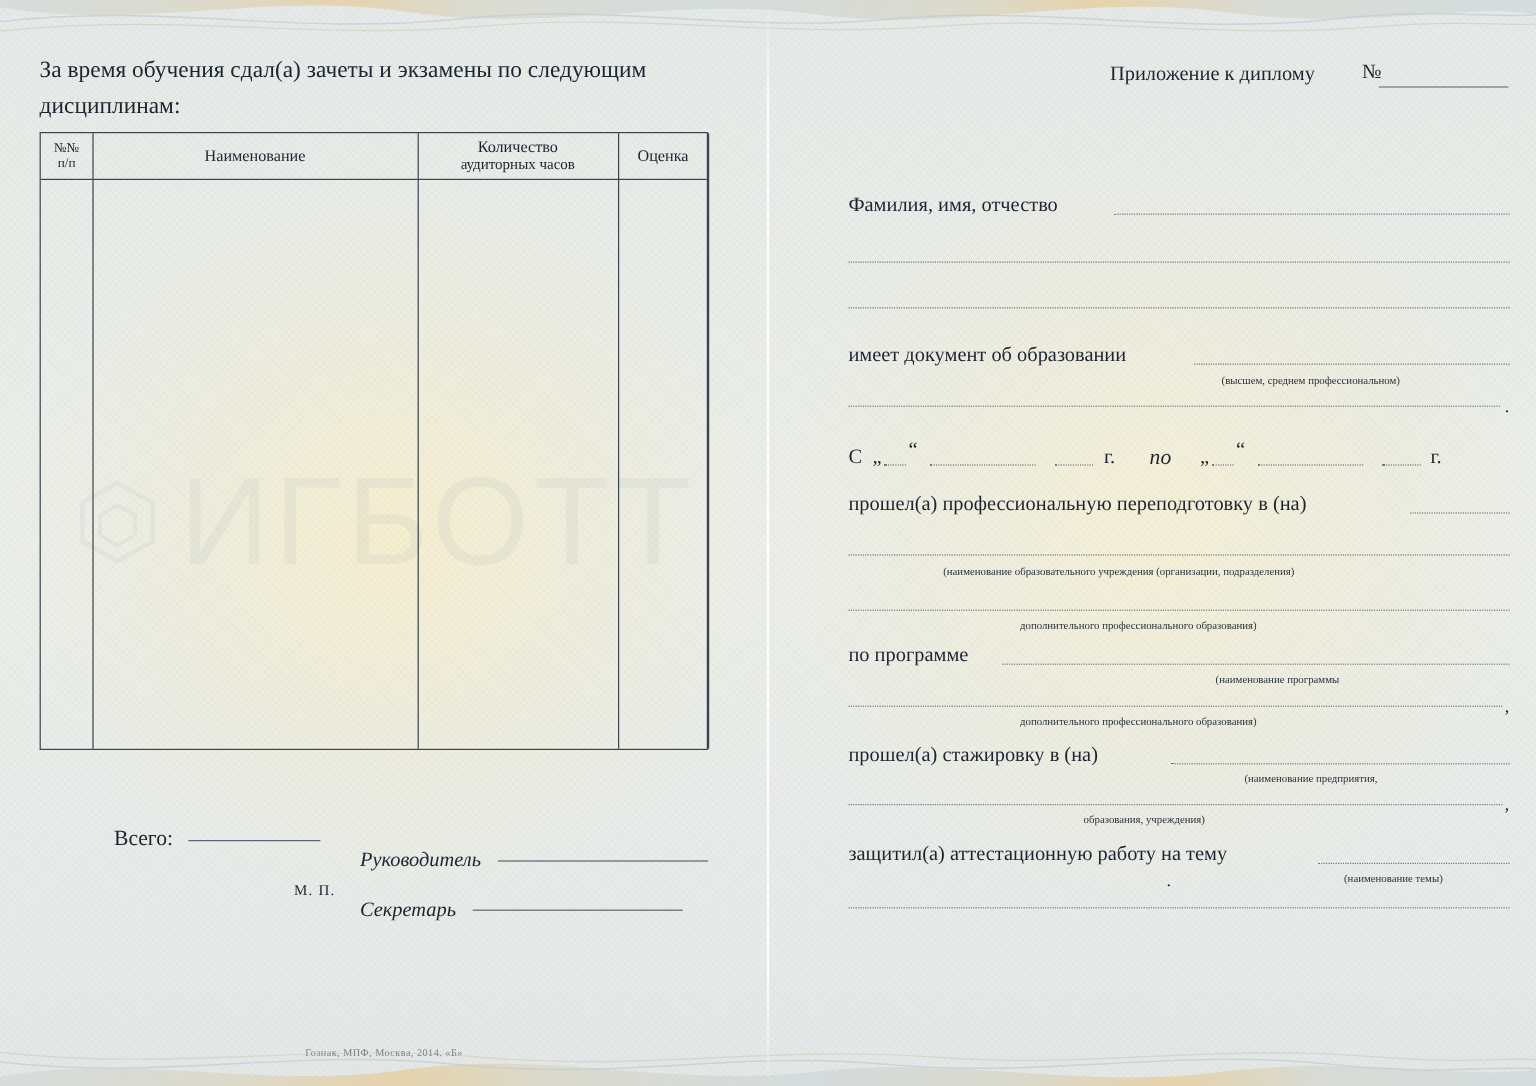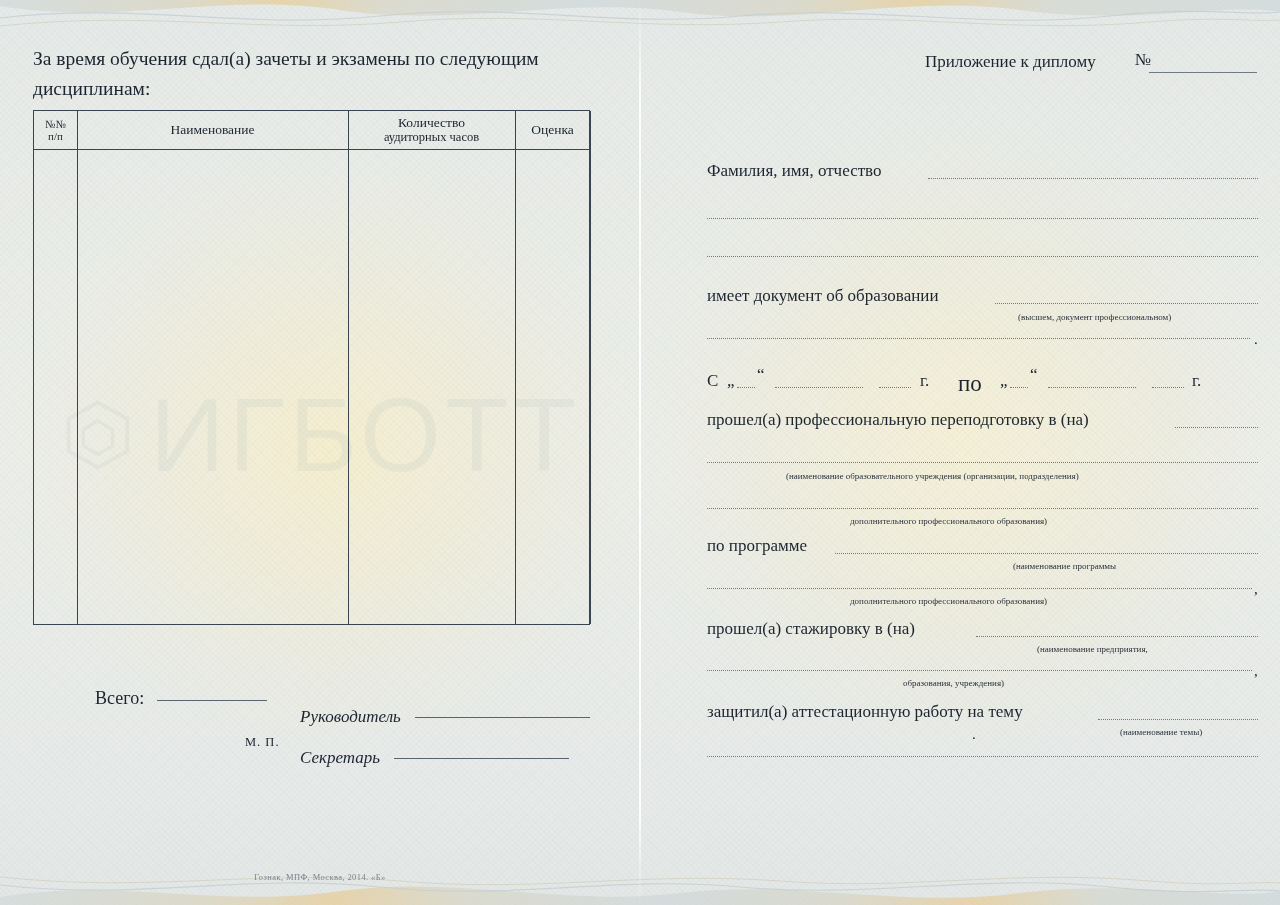--- a/index.html
+++ b/index.html
@@ -348,32 +348,32 @@
   <div class="solidline" style="left:1149px; top:72px; width:108px;"></div>
 
 
   <div class="r field-label" style="left:707px; top:161px;">Фамилия, имя, отчество</div>
   <div class="dotline" style="left:928px; top:178px; width:330px;"></div>
   <div class="dotline" style="left:707px; top:218px; width:551px;"></div>
   <div class="dotline" style="left:707px; top:256px; width:551px;"></div>
 
   <div class="r field-label" style="left:707px; top:286px;">имеет документ об образовании</div>
   <div class="dotline" style="left:995px; top:303px; width:263px;"></div>
-  <div class="caption" style="left:1018px; top:312px;">(высшем, документ профессиональном)</div>
+  <div class="caption" style="left:1018px; top:312px;">(высшем, среднем профессиональном)</div>
   <div class="dotline" style="left:707px; top:338px; width:543px;"></div>
   <div class="r" style="left:1254px; top:331px; font-size:15px;">.</div>
 
   <div class="r field-label" style="left:707px; top:371px;">С</div>
   <div class="r" style="left:727px; top:371px; font-size:17px;">„</div>
   <div class="dotline" style="left:737px; top:387px; width:18px;"></div>
   <div class="r" style="left:757px; top:365px; font-size:17px;">“</div>
   <div class="dotline" style="left:775px; top:387px; width:88px;"></div>
   <div class="dotline" style="left:879px; top:387px; width:32px;"></div>
   <div class="r" style="left:920px; top:371px; font-size:17px;">г.</div>
-  <div class="r" style="left:958px; top:371px; font-size:23px;">по</div>
+  <div class="r" style="left:958px; top:371px; font-size:18px;font-style:italic;">по</div>
   <div class="r" style="left:1000px; top:371px; font-size:17px;">„</div>
   <div class="dotline" style="left:1010px; top:387px; width:18px;"></div>
   <div class="r" style="left:1030px; top:365px; font-size:17px;">“</div>
   <div class="dotline" style="left:1048px; top:387px; width:88px;"></div>
   <div class="dotline" style="left:1152px; top:387px; width:32px;"></div>
   <div class="r" style="left:1192px; top:371px; font-size:17px;">г.</div>
 
   <div class="r field-label" style="left:707px; top:410px;">прошел(а) профессиональную переподготовку в (на)</div>
   <div class="dotline" style="left:1175px; top:427px; width:83px;"></div>
   <div class="dotline" style="left:707px; top:462px; width:551px;"></div>

